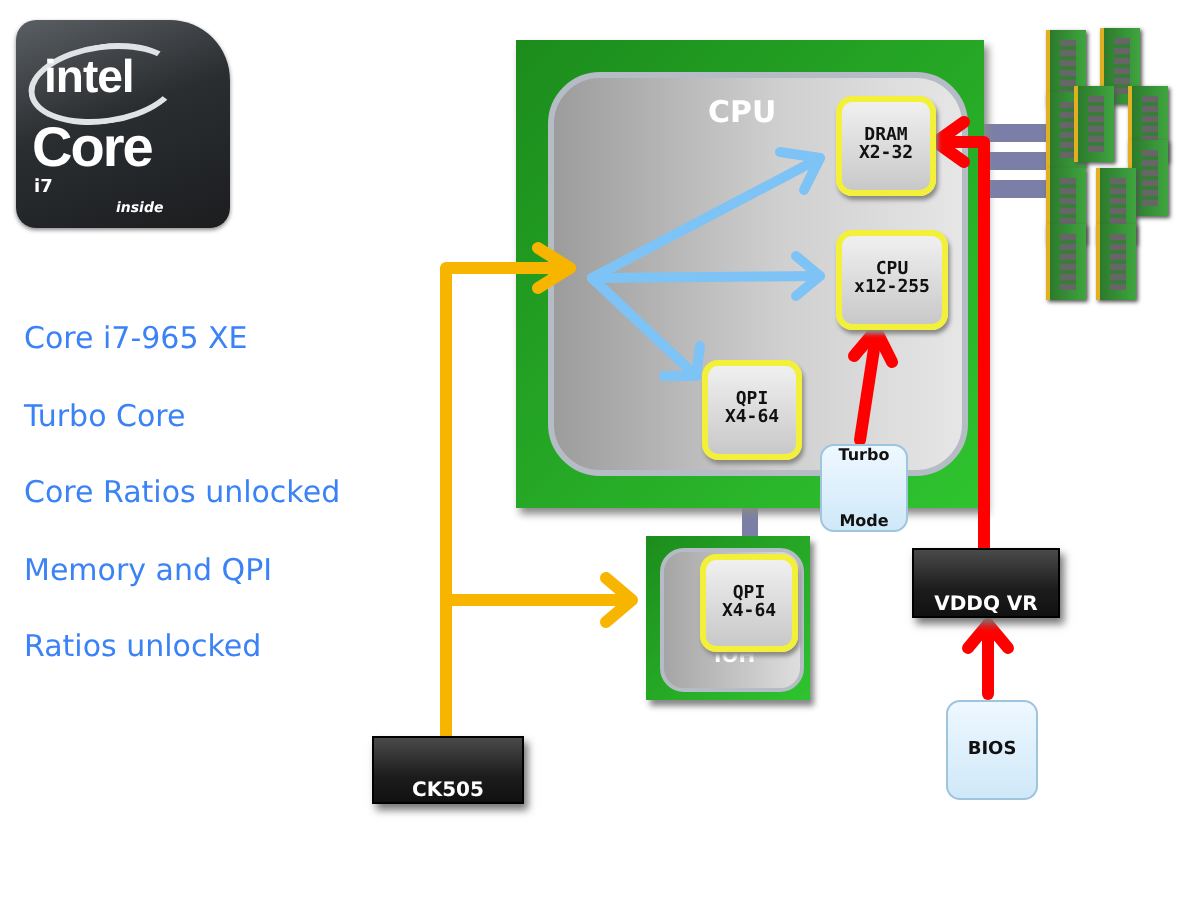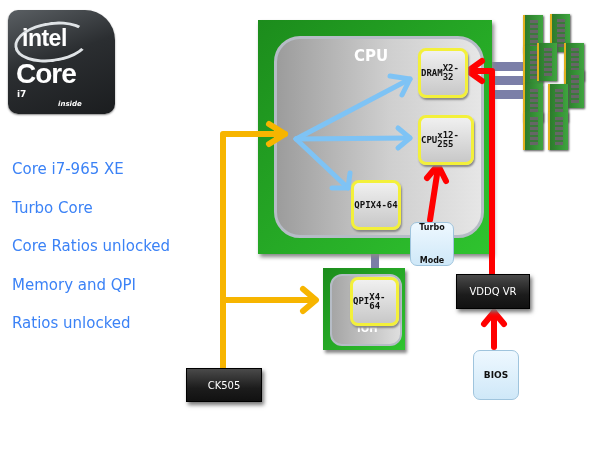--- a/index.html
+++ b/index.html
@@ -13,31 +13,31 @@
   .logo .i7 { position:absolute; left:9px; top:79px; color:#fff; font-size:9px; font-weight:bold; }
   .logo .inside { position:absolute; left:50px; top:90px; color:#fff; font-size:7px; font-style:italic; font-weight:bold; }
   
   .features { left:12px; top:154px; }
   .features div { font-family:"DejaVu Sans", sans-serif; font-size:15px; color:#3b82f6; height:38.5px; line-height:30px; white-space:nowrap; }
   
   .cpu-pkg { left:258px; top:20px; width:234px; height:234px; background:#1f9a1f; box-shadow:2px 3px 4px #888; }
   .cpu-pkg .inner-glow { position:absolute; left:0; top:0; right:0; bottom:0; background:linear-gradient(135deg,#1c8c1c 0%,#2fc42f 100%); }
   .cpu-die { left:274px; top:36px; width:204px; height:196px; border-radius:26px; background:linear-gradient(90deg,#9c9c9c 0%,#cfcfcf 55%,#e6e6e6 100%); border:3px solid #b6bcc6; }
   .cpu-title { left:354px; top:47px; color:#ffffff; font-size:15px; font-weight:bold; }
-  .ybox { position:absolute; border:3px solid #f3f03a; border-radius:8px; background:linear-gradient(180deg,#f0f0f0 0%,#c8c8c8 100%); display:flex; flex-direction:row; align-items:center; justify-content:center; font-family:"DejaVu Sans Mono", monospace; font-weight:bold; font-size:9px; line-height:9px; color:#111; box-shadow:1px 2px 2px #888; }
+  .ybox { position:absolute; border:3px solid #f3f03a; border-radius:8px; background:linear-gradient(180deg,#f0f0f0 0%,#c8c8c8 100%); display:flex; flex-direction:column; align-items:center; justify-content:center; font-family:"DejaVu Sans Mono", monospace; font-weight:bold; font-size:9px; line-height:9px; color:#111; box-shadow:1px 2px 2px #888; }
   .dram { left:418px; top:48px; width:44px; height:44px; }
   .cpux { left:418px; top:115px; width:50px; height:44px; }
   .qpi1 { left:351px; top:180px; width:44px; height:44px; }
   .ioh-pkg { left:323px; top:268px; width:82px; height:82px; background:linear-gradient(135deg,#1c8c1c,#2fc42f); box-shadow:2px 3px 3px #888; }
   .ioh-die { left:330px; top:274px; width:68px; height:68px; border-radius:12px; background:linear-gradient(90deg,#a5a5a5,#dedede); border:2px solid #b6bcc6; }
   .ioh-title { left:338px; top:323px; color:#fff; font-size:10px; font-weight:bold;margin-left:19px; }
   .qpi2 { left:350px; top:277px; width:43px; height:43px; }
   .turbo { left:410px; top:222px; width:42px; height:42px; border-radius:7px; background:linear-gradient(180deg,#eef8ff,#cfe8f8); border:1px solid #9fc4dd; display:flex; flex-direction:column; align-items:center; justify-content:space-between; font-size:8px; font-weight:bold; line-height:9px; color:#111; }
   .bios { left:473px; top:350px; width:44px; height:48px; border-radius:7px; background:linear-gradient(180deg,#eef8ff,#cfe8f8); border:1px solid #9fc4dd; display:flex; align-items:center; justify-content:center; font-size:9px; font-weight:bold; color:#111; }
-  .blk { position:absolute; background:linear-gradient(180deg,#4a4a4a 0%,#1c1c1c 60%,#111 100%); color:#fff; font-size:10px; font-weight:normal; display:flex; align-items:center; justify-content:center; box-shadow:2px 3px 4px #777; border:1px solid #000; }
+  .blk { position:absolute; background:linear-gradient(180deg,#4a4a4a 0%,#1c1c1c 60%,#111 100%); color:#fff; font-size:10px; font-weight:bold; display:flex; align-items:flex-end; justify-content:center; box-shadow:2px 3px 4px #777; border:1px solid #000; }
   .vddq { left:456px; top:274px; width:72px; height:33px; }
   .ck505 { left:186px; top:368px; width:74px; height:32px; }
   svg { position:absolute; left:0; top:0; }
   .dimm { position:absolute; width:18px; height:38px; background:linear-gradient(90deg,#2c7a2c,#3fa53f); border-left:2px solid #e0b020; box-shadow:1px 1px 2px #555; }
   .dimm::after { content:""; position:absolute; left:5px; top:5px; width:8px; height:28px; background:repeating-linear-gradient(180deg,#666 0 3px,#3a7a3a 3px 5px); }
 </style>
 </head>
 <body>
 
 <div class="abs logo">

